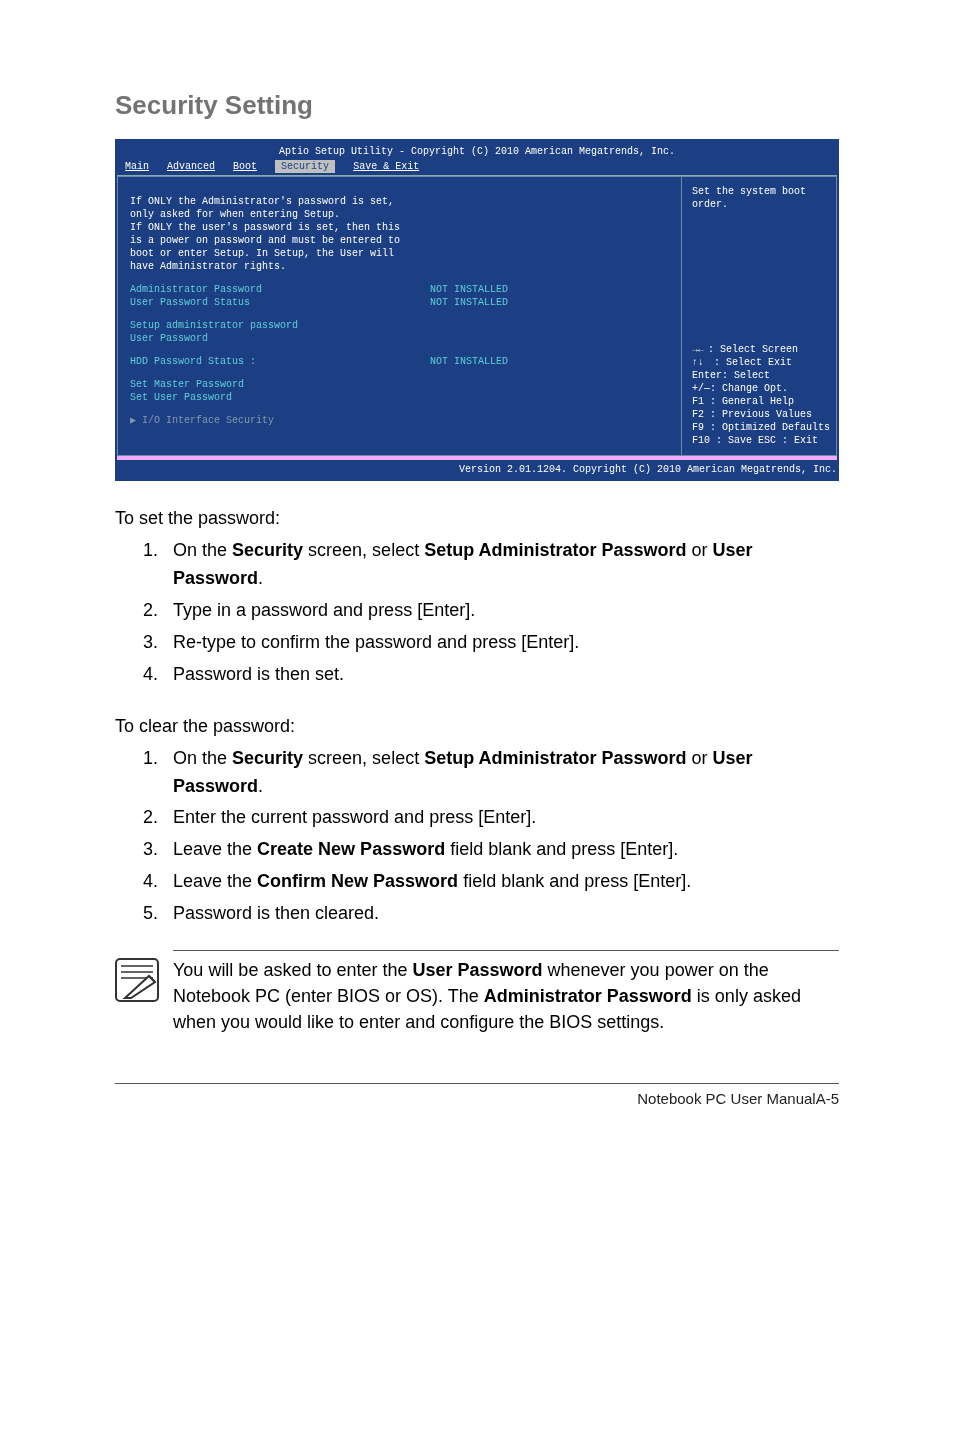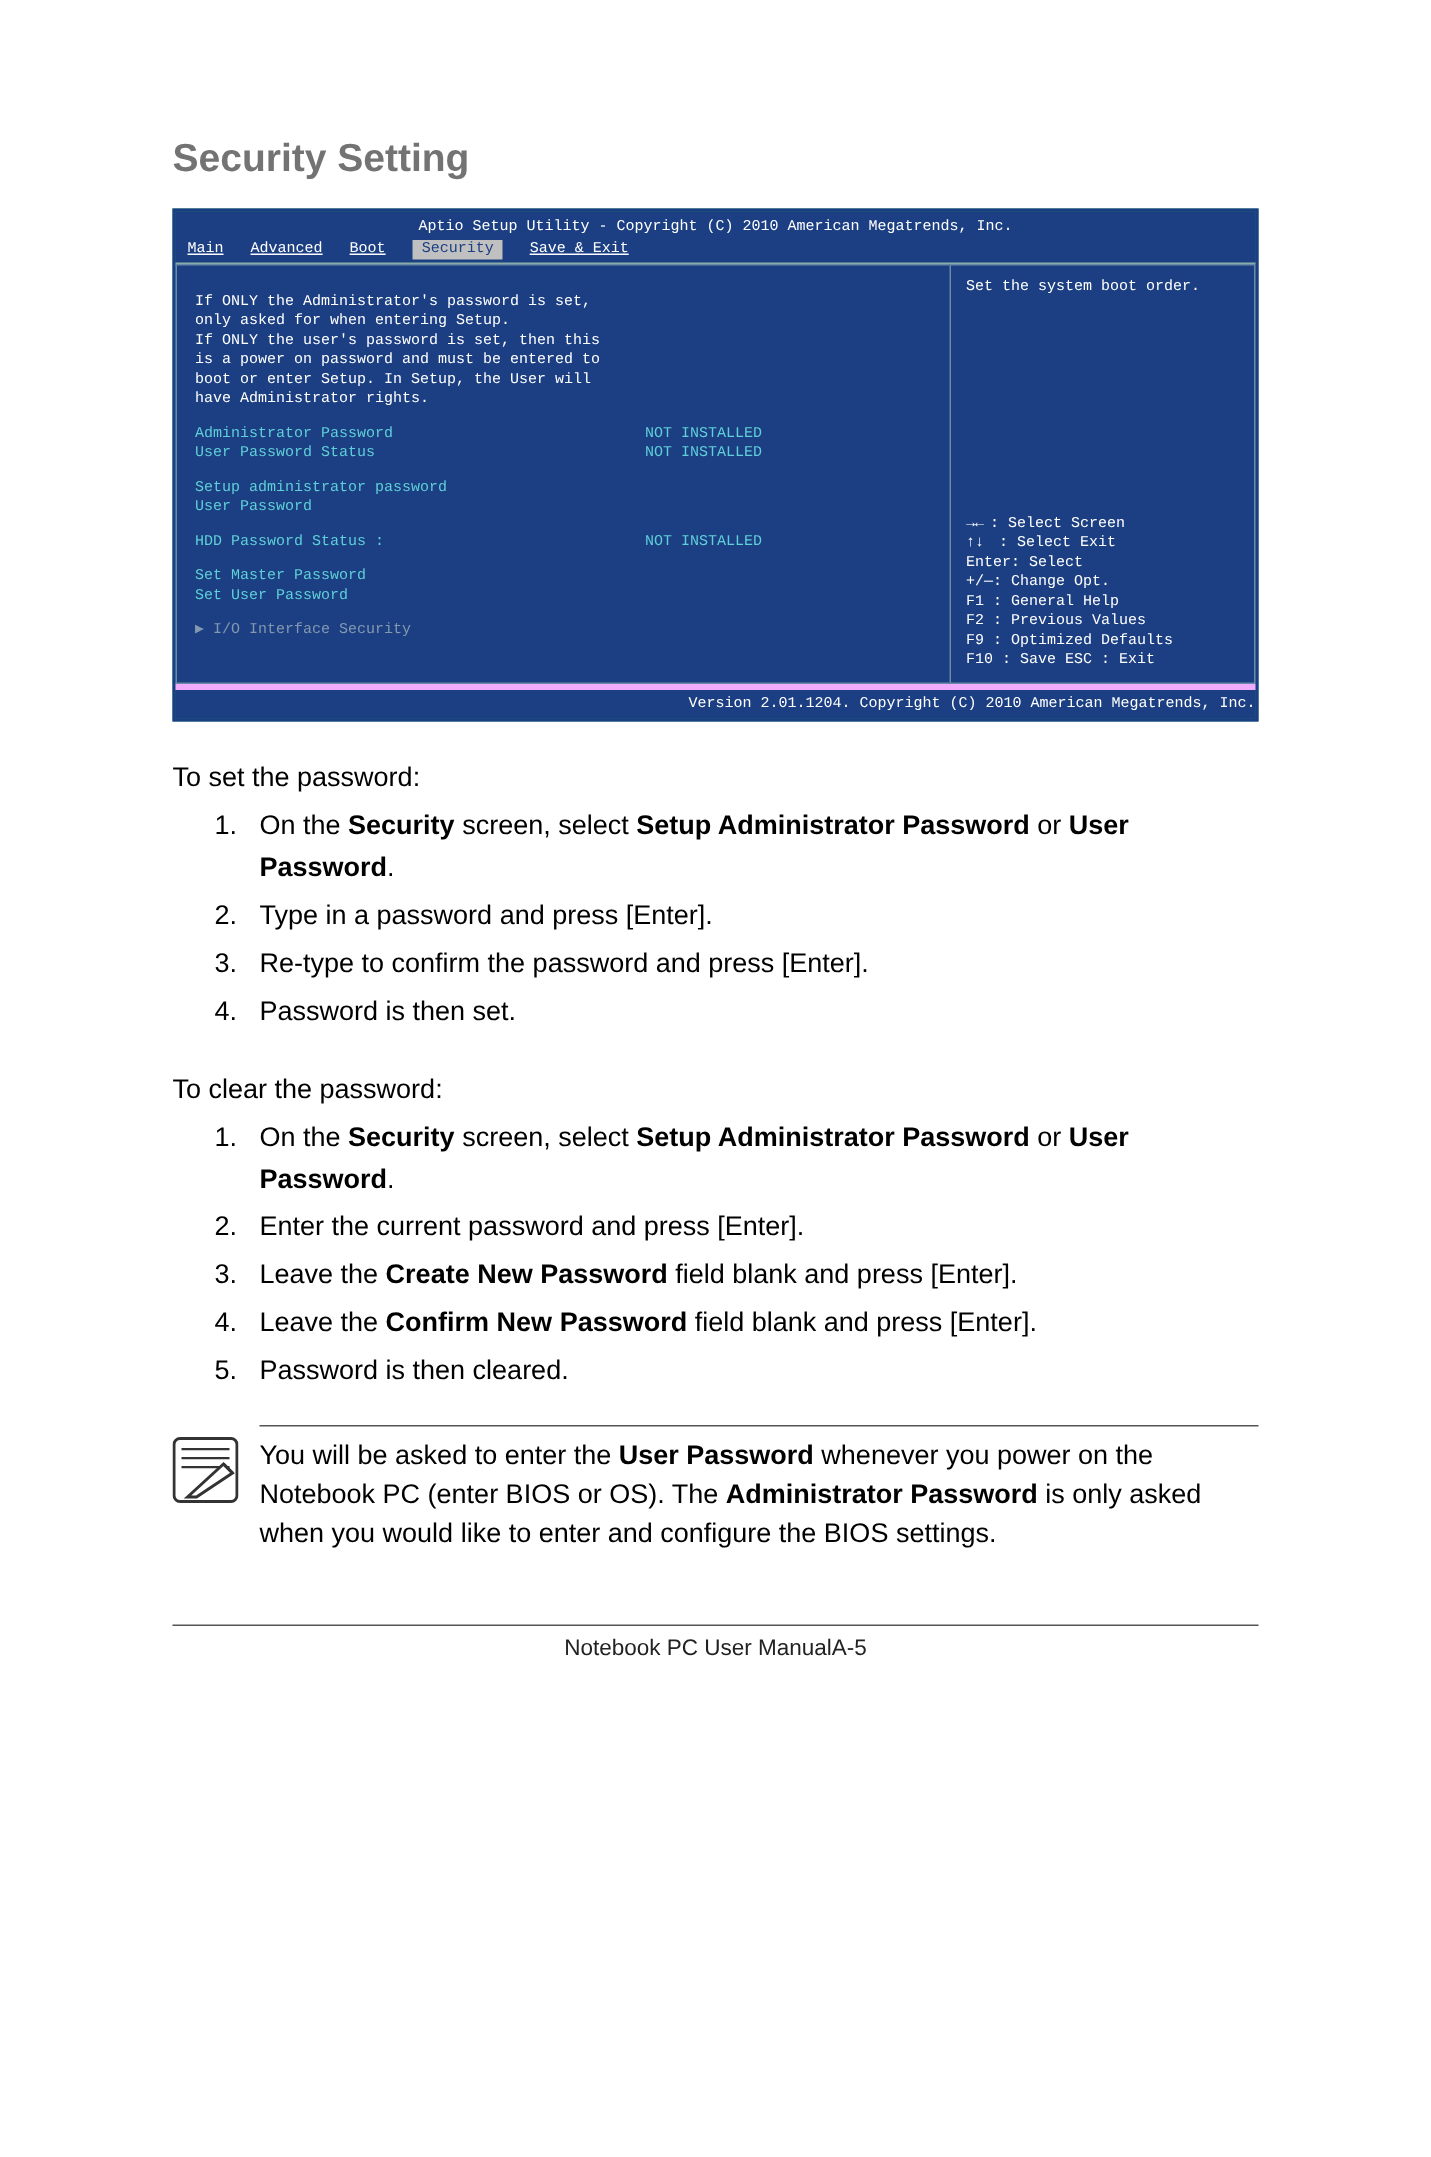--- a/index.html
+++ b/index.html
@@ -46,21 +46,21 @@
       border-top: 1px solid #8aa;
     }
     .bios-left {
       flex: 1;
       border: 1px solid #6a8aa8;
       border-right: none;
       padding: 8px 12px;
       min-height: 280px;
     }
     .bios-right {
-      width: 204px;
+      width: 156px;
       border: 1px solid #6a8aa8;
       padding: 8px 10px;
       color: #fff;
       display: flex;
       flex-direction: column;
       justify-content: space-between;
     }
     .bios-label-white { color: #fff; }
     .bios-label-cyan { color: #5fcfd8; }
     .bios-label-grey { color: #8498b0; }
@@ -102,21 +102,21 @@
       border-top: 1px solid #555;
       padding-top: 6px;
       font-size: 18px;
       line-height: 1.45;
     }
     .page-footer {
       margin-top: 48px;
       padding-top: 6px;
       border-top: 1px solid #555;
       display: flex;
-      justify-content: center;
+      justify-content: flex-end;
       font-size: 15px;
       color: #222;
     }
   </style>
 </head>
 <body>
 
 <h1>Security Setting</h1>
 
 <div class="bios">

